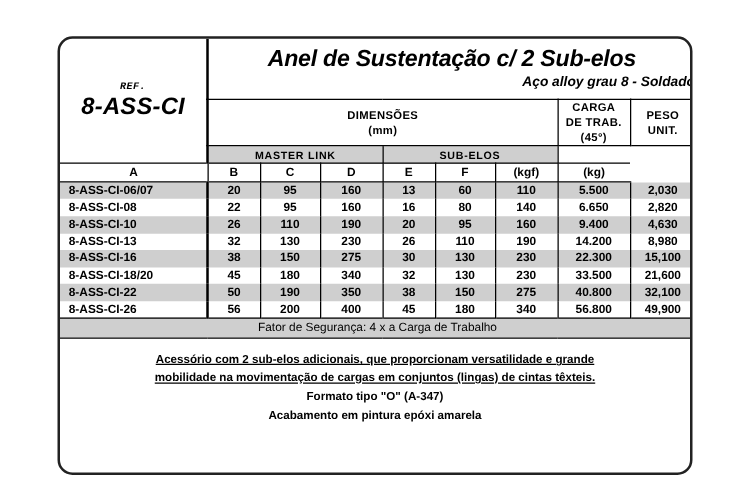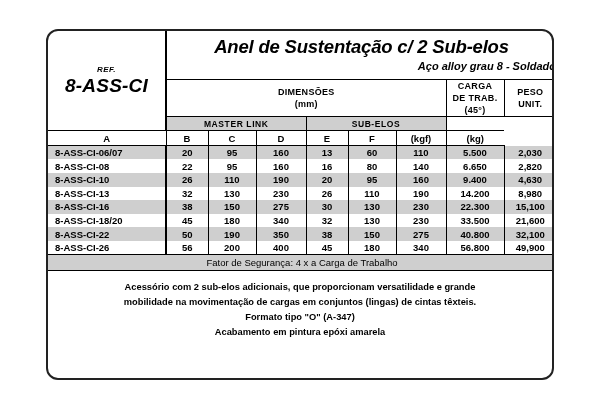--- a/index.html
+++ b/index.html
@@ -34,21 +34,21 @@
     border:1px solid #000;
   }
 
   
   .ref-cell{
     border-top:none;border-left:none;
     border-right:2.5px solid #000;
     border-bottom:1px solid #000;
     line-height:1.15;
   }
-  .ref-label{font-size:8px;font-style:italic;letter-spacing:.4px;}
+  .ref-label{font-size:8px;font-style:italic;letter-spacing:.4px;font-family:Liberation Mono, monospace;}
   .ref-code{font-size:19px;font-style:italic;letter-spacing:.2px;margin-top:1px;}
 
   
   .title-cell{
     border-top:none;border-right:none;
     padding:5px 0 6px 0;
     line-height:1.18;
   }
   .title-main{font-size:18.5px;font-style:italic;letter-spacing:-.2px;}
   .title-sub{font-size:11px;font-style:italic;margin-top:2px;text-align:right;}
@@ -93,21 +93,21 @@
   }
 
   
   .footer{
     padding:9px 14px 0 14px;
     text-align:center;
     font-size:9.3px;
     line-height:1.62;
     color:#000;
   }
-  .footer .p{font-weight:bold;}
+  .footer .p{font-weight:bold;text-decoration:underline;}
   .footer .b{font-weight:bold;}
   .footer .blk{margin-top:3px;}
 </style>
 </head>
 <body>
 
 <div id="sheet">
 
   <table>
     <colgroup>

